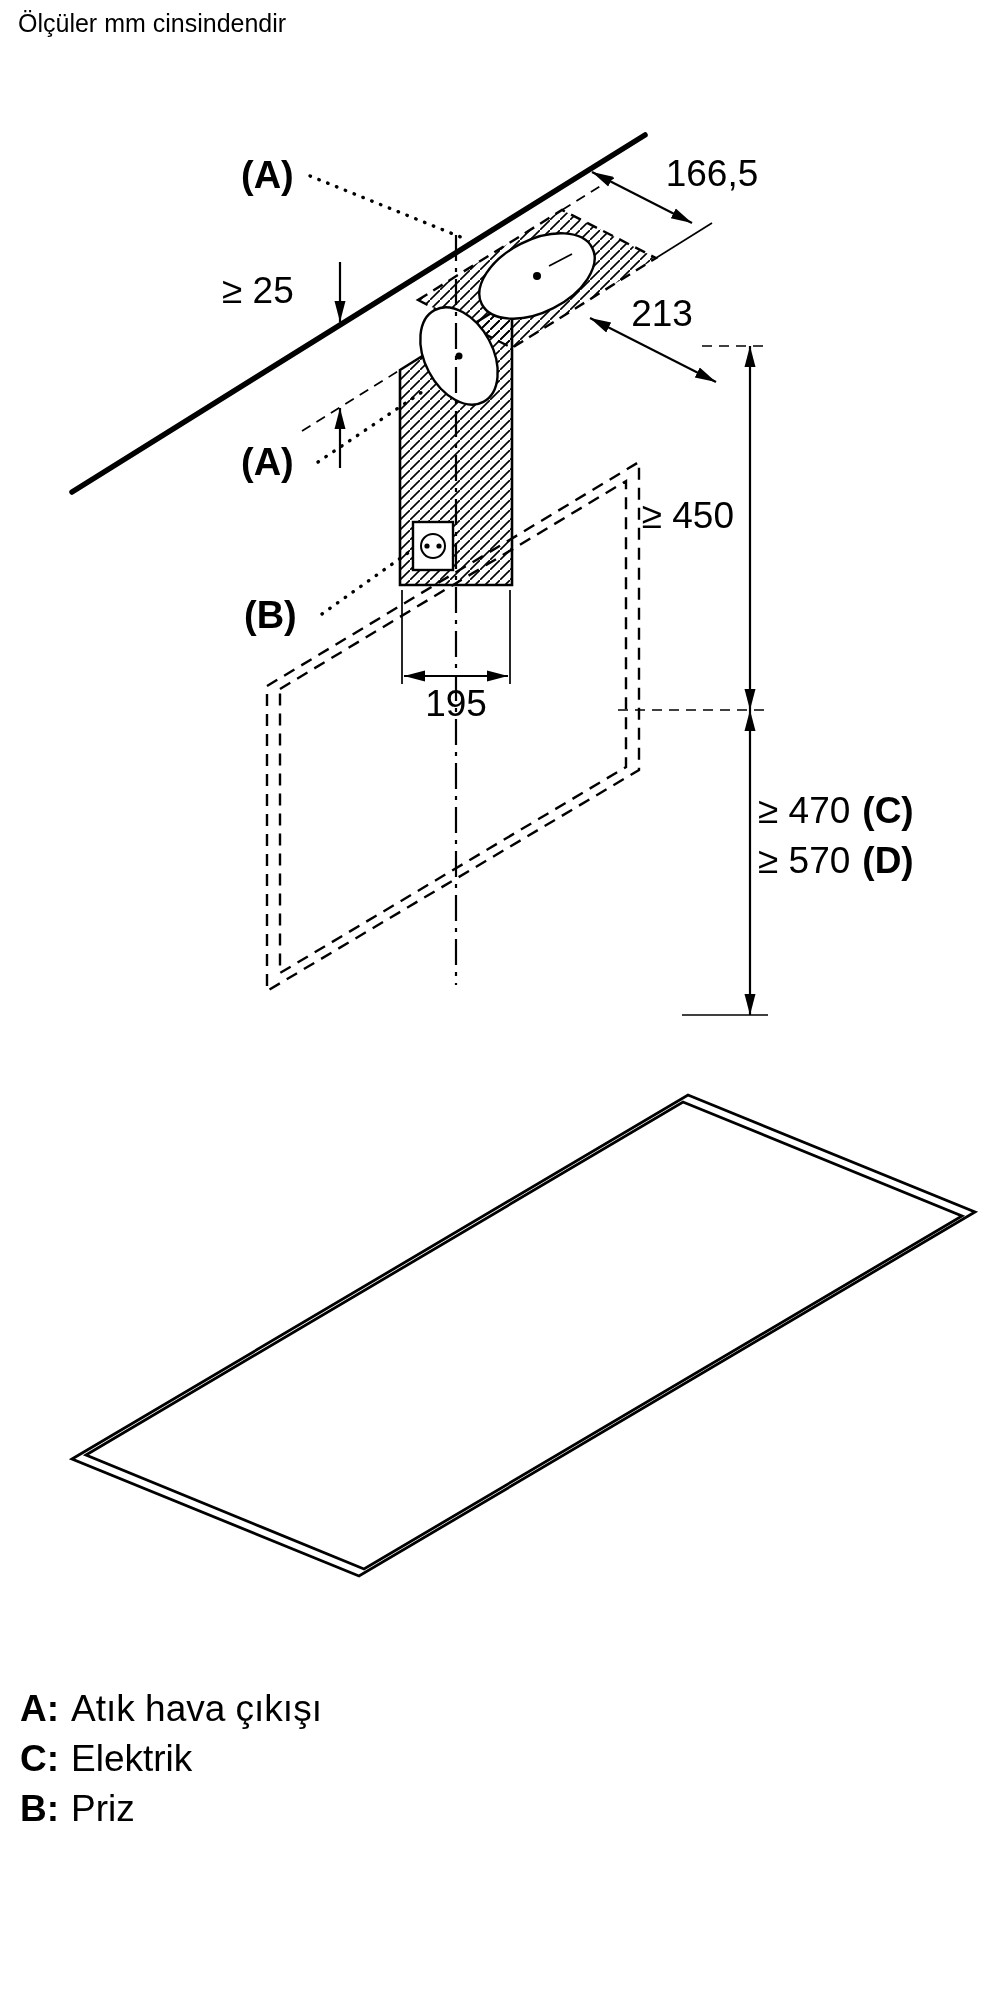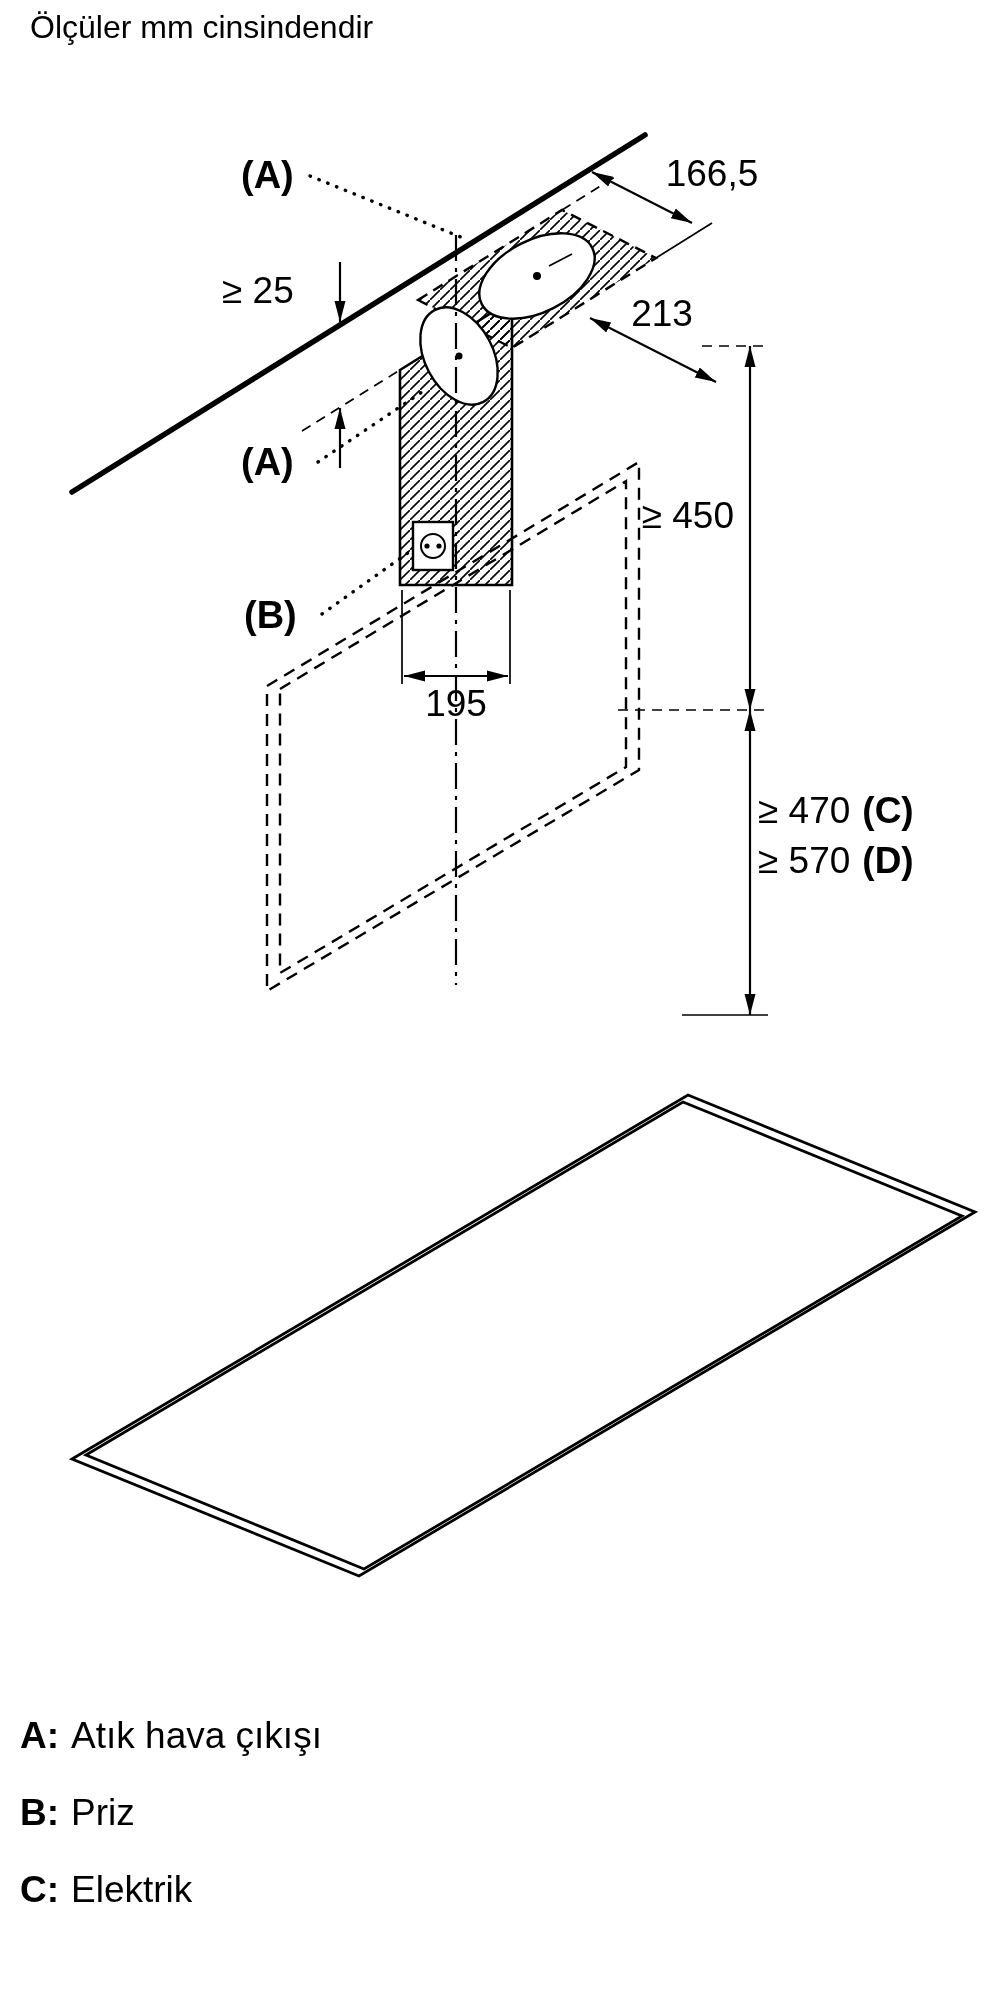--- a/index.html
+++ b/index.html
@@ -1,20 +1,20 @@
 <!DOCTYPE html>
 <html><head>
 <meta charset="utf-8">
 <style>
   html,body{margin:0;padding:0;background:#fff;}
   .page{position:relative;width:1000px;height:2000px;background:#fff;overflow:hidden;
         font-family:"Liberation Sans",sans-serif;color:#000;}
-  .title{position:absolute;left:30px;top:10px;font-size:32px;line-height:1.1;}
+  .title{position:absolute;left:18px;top:10px;font-size:25px;line-height:1.1;}
   .legend{position:absolute;left:20px;top:1684px;}
-  .legend-row{height:50px;font-size:37px;line-height:50px;white-space:nowrap;margin-top:27px;}
+  .legend-row{height:50px;font-size:37px;line-height:50px;white-space:nowrap;}
   .legend-key{font-weight:700;margin-right:12px;}
   svg.diagram{position:absolute;left:0;top:0;width:1000px;height:2000px;}
   
   .thick{stroke:#000;stroke-width:5.5;fill:none;stroke-linecap:round;}
   .solid{stroke:#000;stroke-width:2.8;fill:none;}
   .thin{stroke:#000;stroke-width:1.7;fill:none;}
   .dash{stroke:#000;stroke-width:2.4;fill:none;stroke-dasharray:12 8;}
   .dashthin{stroke:#000;stroke-width:1.7;fill:none;stroke-dasharray:10 7;}
   .dashdot{stroke:#000;stroke-width:2.2;fill:none;stroke-dasharray:26 7 4 7;}
   .dots{stroke:#000;stroke-width:3.4;fill:none;stroke-dasharray:0.5 9;stroke-linecap:round;}
@@ -140,20 +140,20 @@
     <text class="callout" x="241" y="188">(A)</text>
     <text class="callout" x="241" y="475">(A)</text>
     <text class="callout" x="244" y="628">(B)</text>
   </svg>
 
   <div class="legend">
     <div class="legend-row">
       <span class="legend-key">A:</span><span>Atık hava çıkışı</span>
     </div>
     <div class="legend-row">
-      <span class="legend-key">B:</span><span>Priz</span>
+      <span class="legend-key">C:</span><span>Elektrik</span>
     </div>
     <div class="legend-row">
-      <span class="legend-key">C:</span><span>Elektrik</span>
+      <span class="legend-key">B:</span><span>Priz</span>
     </div>
   </div>
 
 </div>
 
 </body></html>

